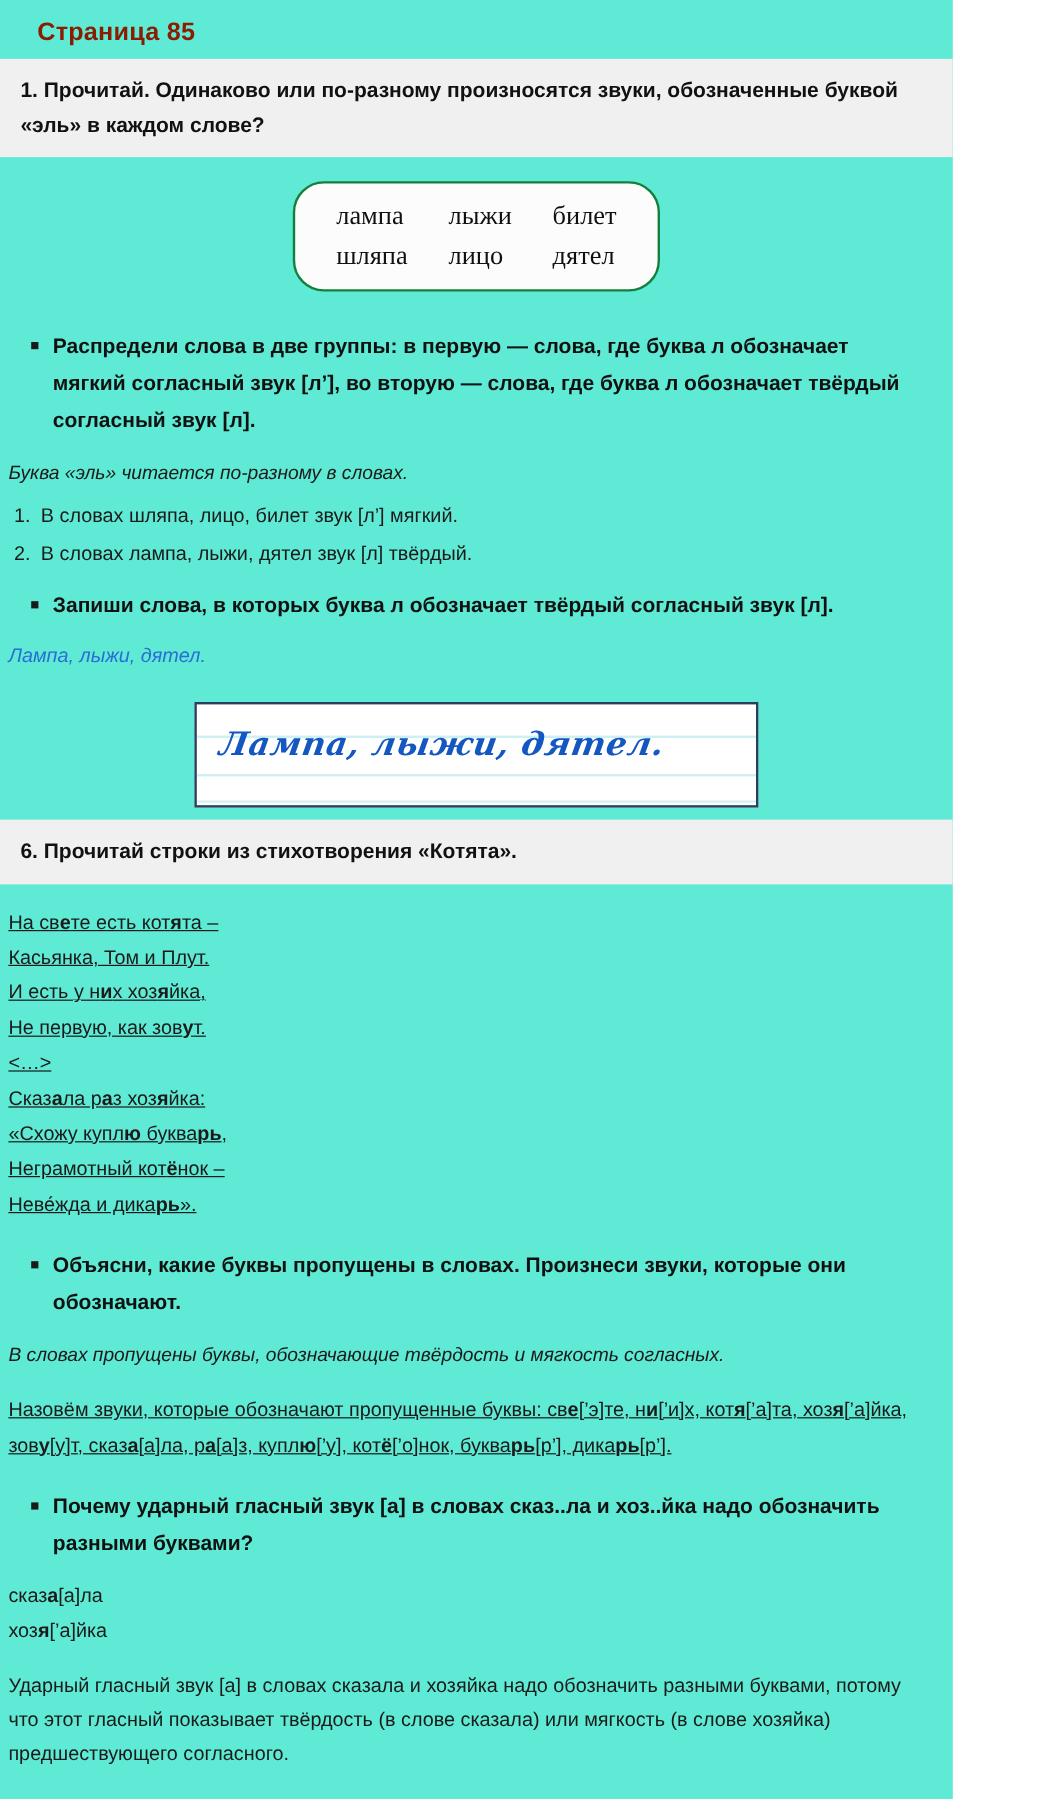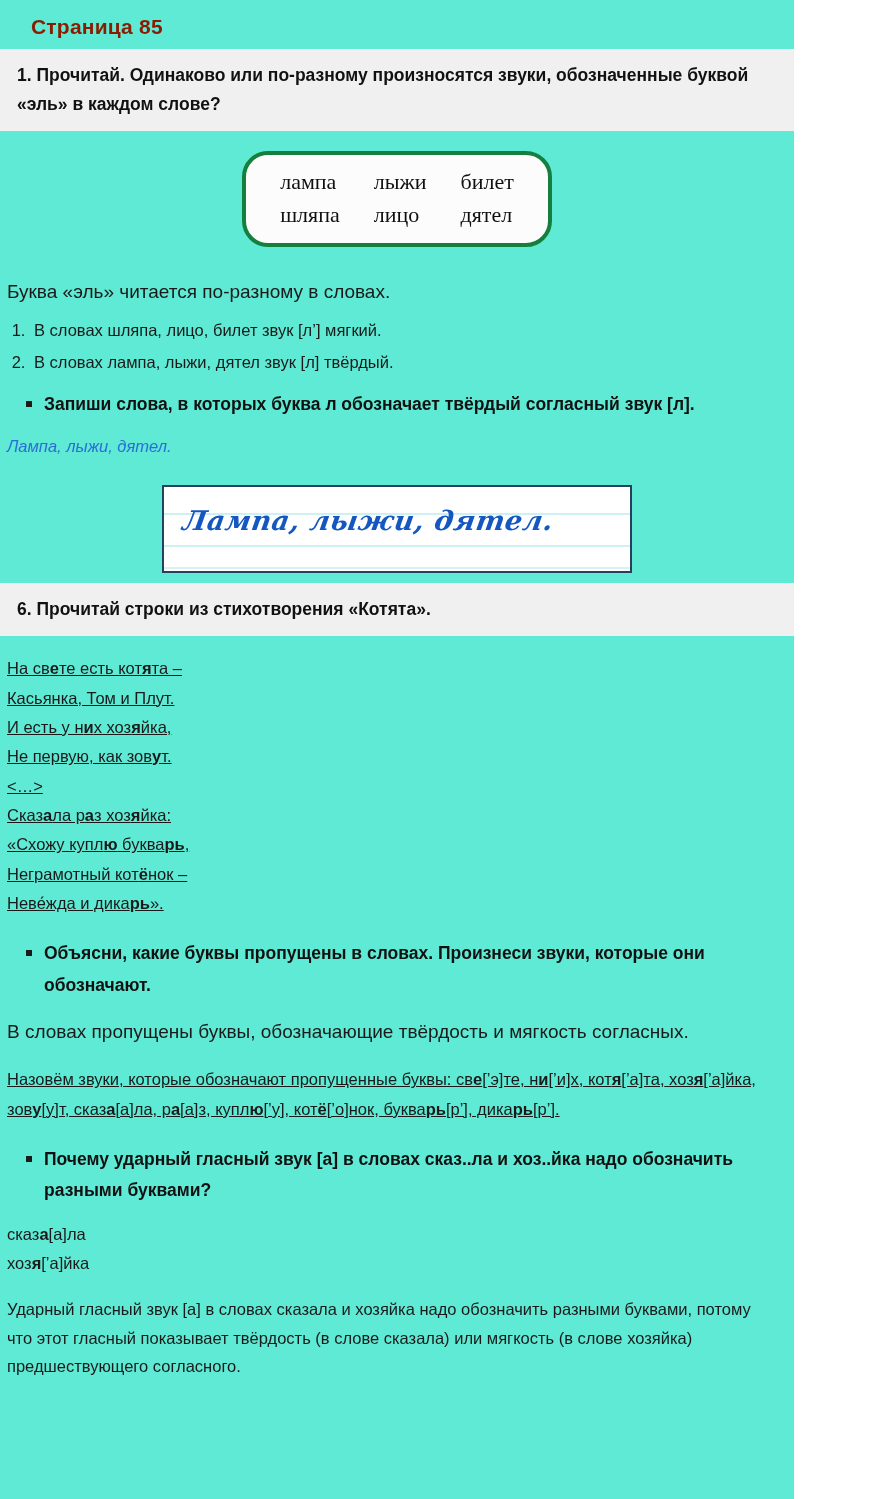--- a/index.html
+++ b/index.html
@@ -43,21 +43,21 @@
   }
   .ex-band.tall { padding-right: 30px; }
 
   
   .wordbox-wrap {
     display: flex;
     justify-content: center;
     padding: 20px 0 14px 0;
   }
   .wordbox {
-    border: 4px solid #15803d;
+    border: 2px solid #15803d;
     border-radius: 26px;
     background: #fcfcfc;
     padding: 10px 34px 12px 34px;
     box-sizing: border-box;
   }
   .wordbox table {
     border-collapse: collapse;
     font-family: "Liberation Serif", serif;
     font-size: 22px;
     color: #101010;
@@ -88,25 +88,26 @@
     position: absolute;
     left: 4px;
     top: 12px;
     width: 6px;
     height: 6px;
     background: #1a1a1a;
   }
 
   
   p.body-text {
-    font-size: 19px;
+    font-size: 16px;
     line-height: 1.62;
     margin: 16px 0 10px 0;
     padding: 0 20px 0 7px;
     color: #1a1a1a;
+    font-style: italic;
   }
 
   ol.answer-list {
     margin: 12px 0 12px 0;
     padding: 0 0 0 30px;
     font-size: 16.5px;
     line-height: 1.28;
     color: #1a1a1a;
   }
   ol.answer-list li {
@@ -218,20 +219,23 @@
           <tr>
             <td>шляпа</td>
             <td>лицо</td>
             <td>дятел</td>
           </tr>
         </tbody>
       </table>
     </div>
   </div>
 
+  <ul class="task-list">
+    <li>Распредели слова в две группы: в первую — слова, где буква л обозначает мягкий согласный звук [л’], во вторую — слова, где буква л обозначает твёрдый согласный звук [л].</li>
+  </ul>
 
   <p class="body-text">Буква «эль» читается по-разному в словах.</p>
 
   <ol class="answer-list">
     <li>В словах шляпа, лицо, билет звук [л’] мягкий.</li>
     <li>В словах лампа, лыжи, дятел звук [л] твёрдый.</li>
   </ol>
 
   <ul class="task-list">
     <li>Запиши слова, в которых буква л обозначает твёрдый согласный звук [л].</li>

